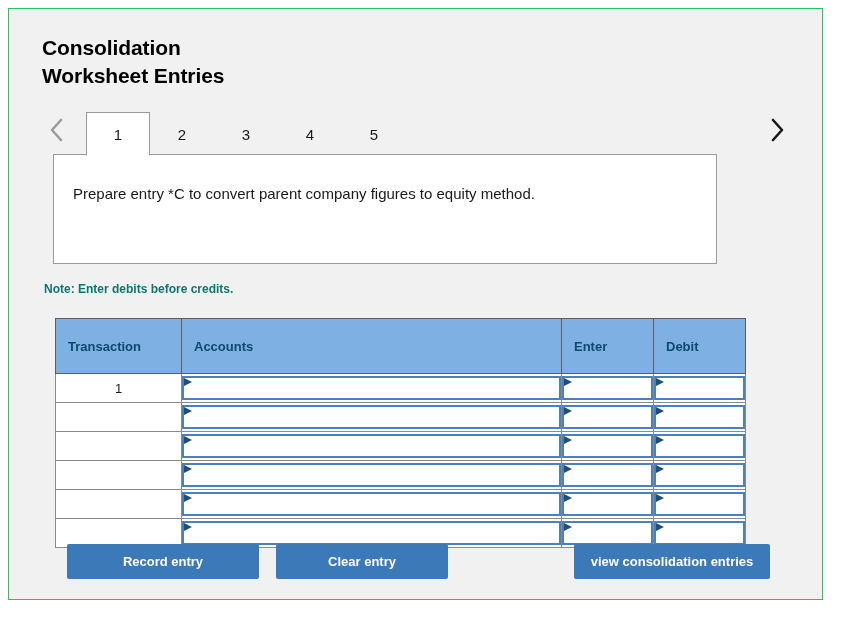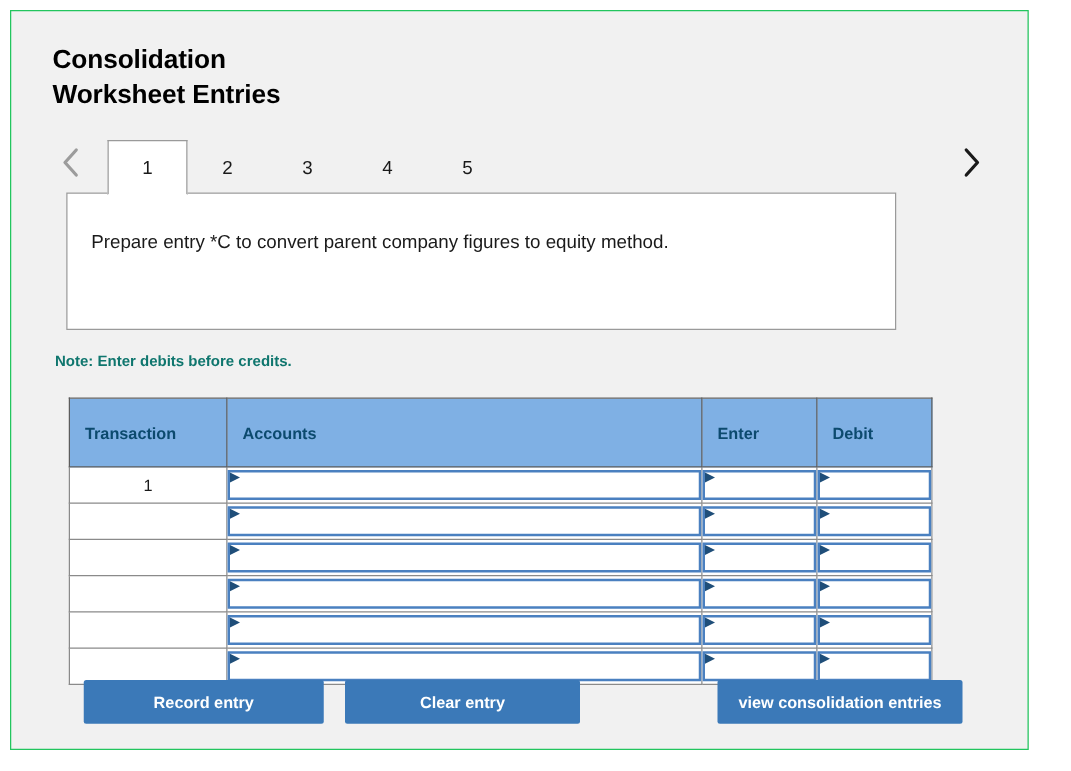--- a/index.html
+++ b/index.html
@@ -194,21 +194,21 @@
     color: #ffffff;
     font-family: "Liberation Sans", sans-serif;
     font-size: 13px;
     font-weight: bold;
     border: none;
     border-radius: 2px;
     cursor: pointer;
     padding: 0;
   }
   #btn-record { left: 46px;  top: 535px; width: 192px; margin-left: 12px; }
-  #btn-clear  { left: 267px; top: 535px; width: 188px; }
+  #btn-clear  { left: 267px; top: 535px; width: 172px; }
   #btn-view   { left: 565px; top: 535px; width: 196px; }
 </style>
 </head>
 <body>
 
 <div id="app-card">
 
   <div id="page-title">Consolidation
 Worksheet Entries</div>
 

